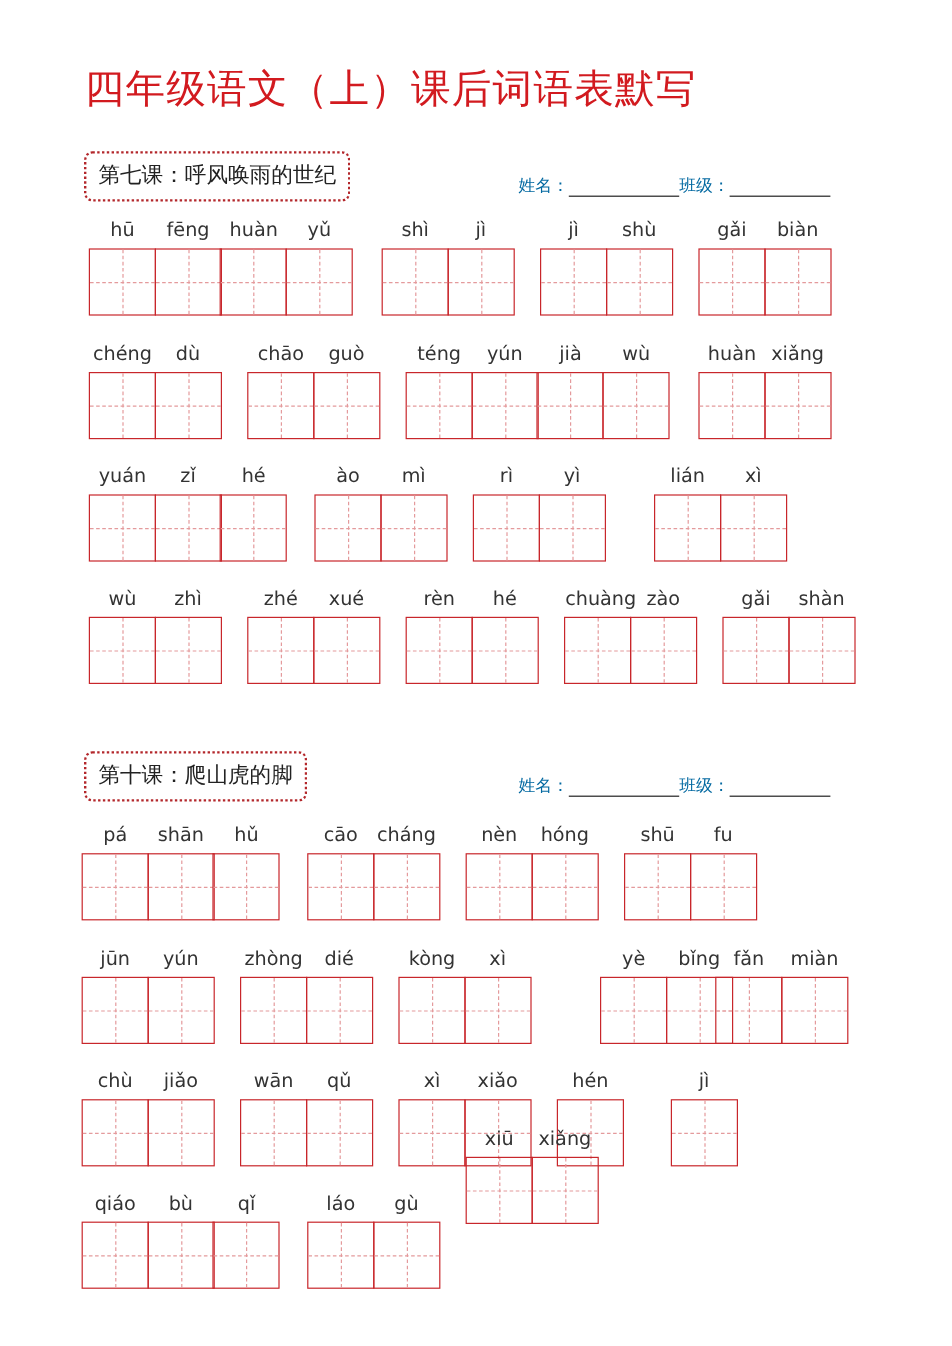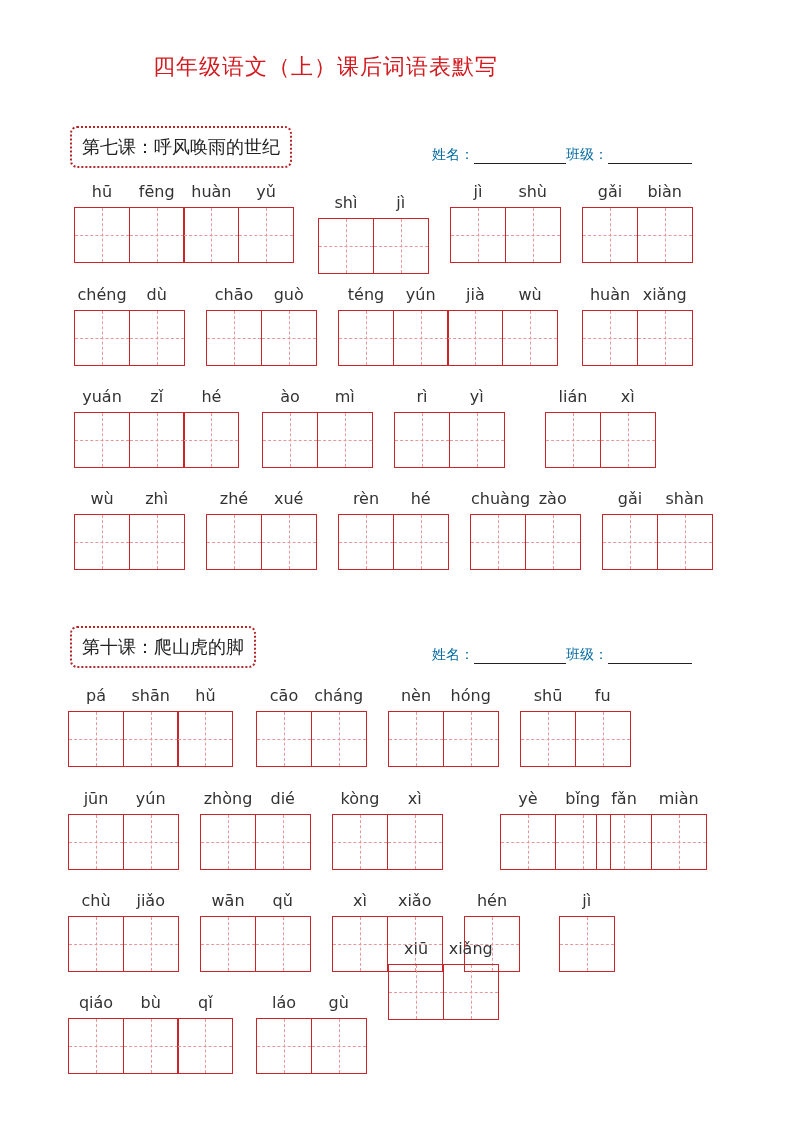--- a/index.html
+++ b/index.html
@@ -1,19 +1,19 @@
 <!DOCTYPE html>
 <html><head>
 <meta charset="utf-8">
 <style>
   html, body { margin:0; padding:0; background:#fff; }
   body { width:793px; height:1122px; position:relative; overflow:hidden;
          font-family:"DejaVu Sans", sans-serif; }
   .title { position:absolute; top:52px; left:0; width:651px; text-align:center;
-           font-size:22px; color:#d21a1f; letter-spacing:1px; font-weight:normal; }
+           font-size:33px; color:#d21a1f; letter-spacing:1px; font-weight:normal; }
   .lesson { position:absolute; left:70px; height:38px; border:2px dotted #b3272b;
             border-radius:7px; padding:0 10px; font-family:"DejaVu Serif", serif;
             font-size:18px; color:#222; line-height:38px; white-space:nowrap; }
   .namebar { position:absolute; left:432px; font-family:"DejaVu Serif", serif;
              font-size:14px; color:#0369a1; white-space:nowrap; }
   .namebar .line { display:inline-block; border-bottom:1.5px solid #222; vertical-align:bottom; height:14px; }
   .word { position:absolute; display:flex; }
   .cell { position:relative; width:56px; height:56px; box-sizing:border-box;
           border:1.3px solid #c8262b; margin-left:-1.3px; }
   .cell:first-child { margin-left:0; }
@@ -47,21 +47,21 @@
       <div class="cell">
         <span class="py">fēng</span>
       </div>
       <div class="cell">
         <span class="py">huàn</span>
       </div>
       <div class="cell">
         <span class="py">yǔ</span>
       </div>
     </div>
-    <div class="word" style="left: 318px; top: 218px; border-radius: 17px;">
+    <div class="word" style="left: 318px; top: 207px; border-radius: 17px;">
       <div class="cell">
         <span class="py">shì</span>
       </div>
       <div class="cell">
         <span class="py">jì</span>
       </div>
     </div>
     <div class="word" style="left: 450px; top: 207px;">
       <div class="cell">
         <span class="py">jì</span>

